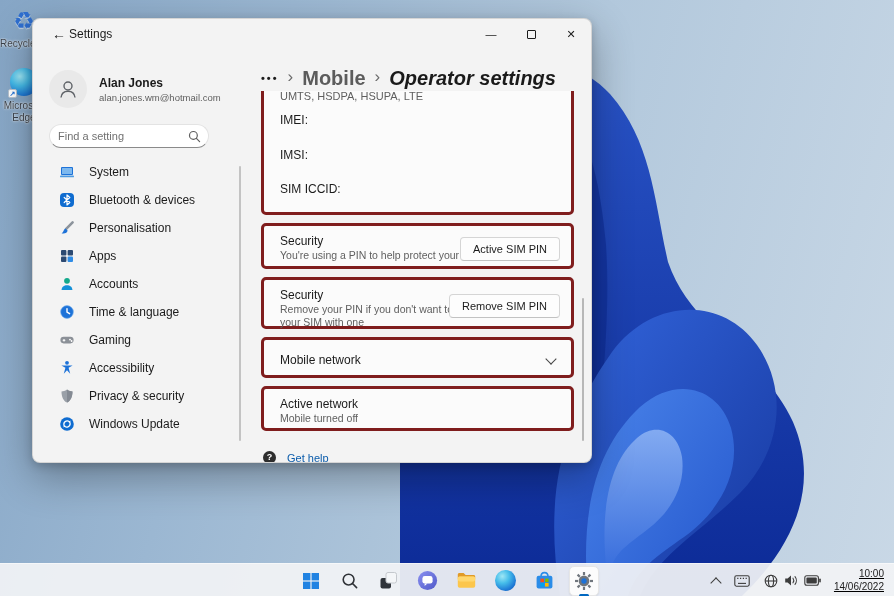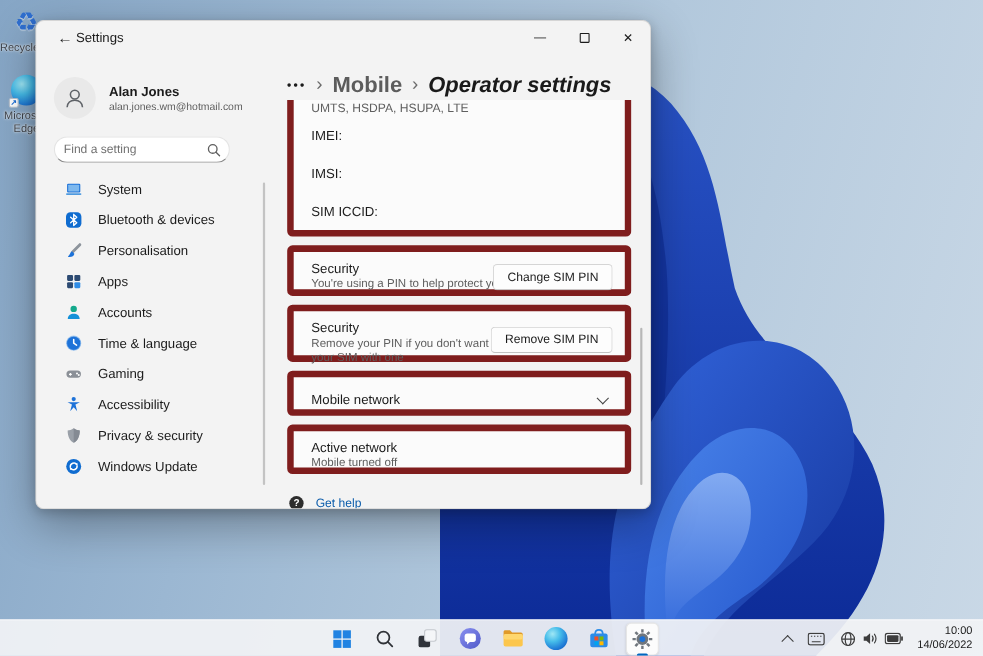--- a/index.html
+++ b/index.html
@@ -66,21 +66,21 @@
     background:#9a9a9a; opacity:.55; border-radius:2px; cursor:pointer; }
 
   
   .crumbs { position:absolute; left:228px; top:44px; height:30px; display:flex; align-items:center; }
   .crumb-ellipsis { font-size:11px; letter-spacing:2px; color:#1b1b1b; font-weight:bold; cursor:pointer; }
   .crumb-sep { font-size:17px; color:#6b6b6b; margin:0 9px; padding-bottom:3px; }
   .crumb-parent { font-size:20px; font-weight:600; color:#5c5c5c; cursor:pointer; }
   .crumb-current { font-size:20px; font-weight:600; color:#1a1a1a;font-style:italic; }
 
   .viewport { position:absolute; left:228px; top:72px; width:313px; height:373px; overflow:hidden; }
-  .card { position:relative; width:313px; background:#fbfbfb; border:6px solid #7f1d1d;
+  .card { position:relative; width:313px; background:#fbfbfb; border:3px solid #7f1d1d;
     border-radius:5px; margin-bottom:8px; }
   .card1 { margin-top:-22px; height:146px; }
   .card-nettypes { position:absolute; left:16px; top:18px; font-size:11px; color:#5f5f5f; }
   .f-imei { position:absolute; left:16px; top:41px; font-size:12px; color:#1b1b1b; }
   .f-imsi { position:absolute; left:16px; top:76px; font-size:12px; color:#1b1b1b; }
   .f-iccid { position:absolute; left:16px; top:110px; font-size:12px; color:#1b1b1b; }
   .card2 { height:46px; }
   .card3 { height:52px; }
   .card4 { height:41px; cursor:pointer; }
   .card5 { height:45px; }
@@ -104,21 +104,21 @@
   
   .taskbar { position:absolute; left:0; bottom:0; width:894px; height:33px;
     background:rgba(242,243,245,.93); border-top:1px solid rgba(255,255,255,.5); }
   .tb-center { position:absolute; left:0; right:0; top:0; height:33px;
     display:flex; align-items:center; justify-content:center; gap:9px; }
   .tb-btn { width:30px; height:30px; border-radius:5px; display:flex; align-items:center;
     justify-content:center; position:relative; cursor:pointer; }
   .tb-btn.active { background:#fcfcfc; border:1px solid #e6e6e6; box-shadow:0 1px 2px rgba(0,0,0,.08); }
   .tb-btn.active::after { content:""; position:absolute; bottom:-2px; left:9px; width:10px; height:3px;
     border-radius:2px; background:#0067c0; }
-  .tray { position:absolute; right:6px; top:0; height:33px; display:flex; align-items:center; gap:4px; }
+  .tray { position:absolute; right:6px; top:0; height:33px; display:flex; align-items:center; gap:4px;text-decoration:underline; }
   .tray-btn { height:26px; border-radius:4px; display:flex; align-items:center; padding:0 5px; gap:6px; cursor:pointer; }
   .clock { text-align:right; font-size:10px; color:#1b1b1b; line-height:1.25; padding:0 4px; cursor:pointer; }
   .tray-chev { width:8px; height:8px; border-right:1.3px solid #3d3d3d; border-bottom:1.3px solid #3d3d3d;
     transform:rotate(-135deg); margin-top:4px; }
 </style>
 </head>
 <body>
 
 <div class="screen">
 
@@ -307,21 +307,21 @@
       <div class="card card1">
         <div class="card-nettypes">UMTS, HSDPA, HSUPA, LTE</div>
         <div class="f-imei">IMEI:</div>
         <div class="f-imsi">IMSI:</div>
         <div class="f-iccid">SIM ICCID:</div>
       </div>
 
       <div class="card card2">
         <div class="c-title">Security</div>
         <div class="c-desc">You're using a PIN to help protect your SIM</div>
-        <button class="win-btn btn2">Change SIM PIN</button>
+        <button class="win-btn btn2">Active SIM PIN</button>
       </div>
 
       <div class="card card3">
         <div class="c-title">Security</div>
         <div class="c-desc">Remove your PIN if you don't want to protect your SIM with one</div>
         <button class="win-btn btn3">Remove SIM PIN</button>
       </div>
 
       <div class="card card4">
         <div class="c-title-mid">Mobile network</div>

